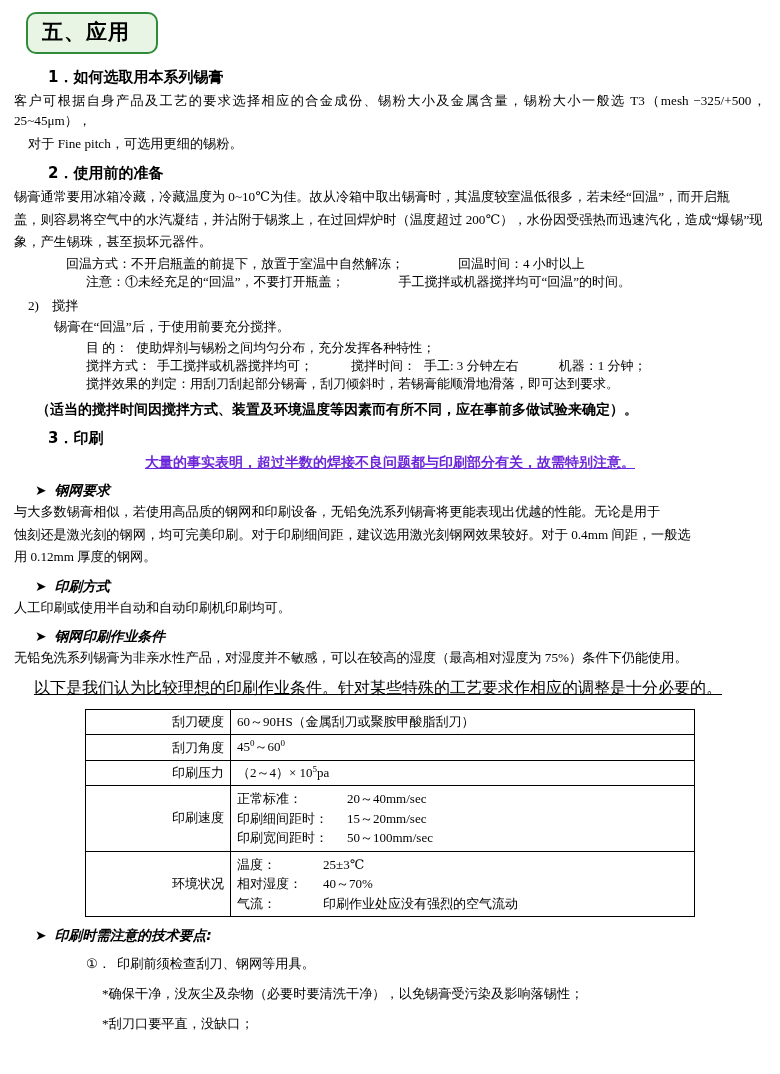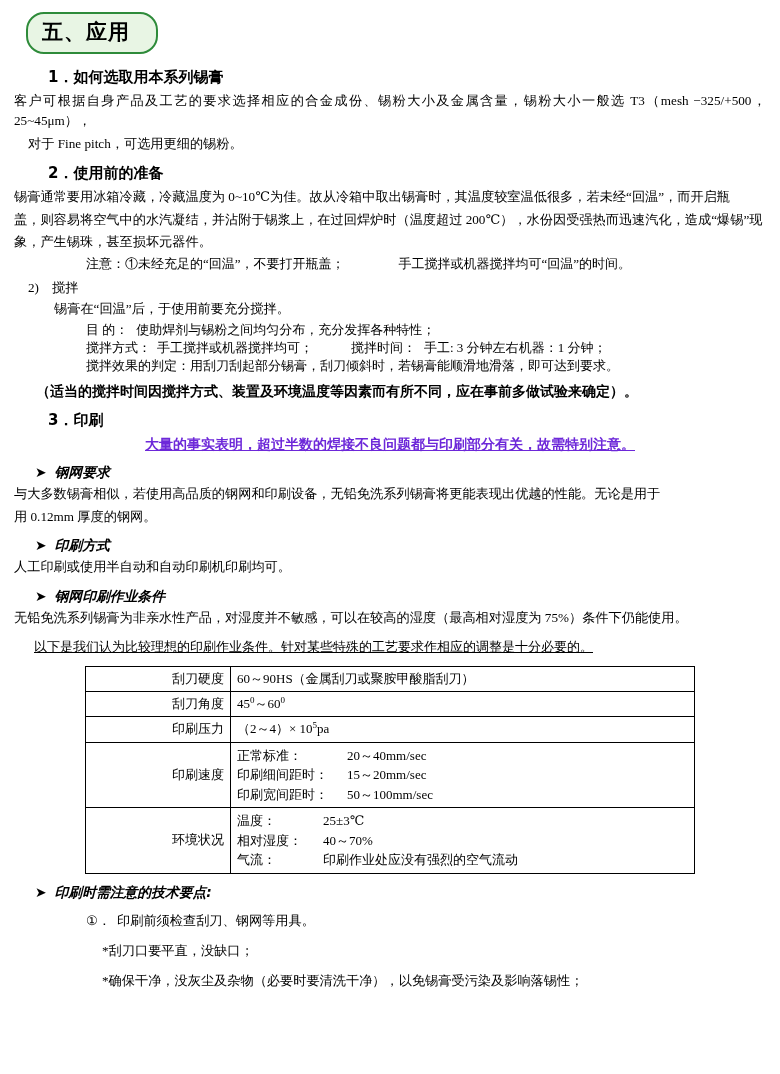--- a/index.html
+++ b/index.html
@@ -18,21 +18,21 @@
   }
   .page {
     padding: 8px 14px 0 14px;
     box-sizing: border-box;
     width: 780px;
   }
   
   .banner {
     display: inline-block;
     border: 2px solid #2e8b3a;
-    border-radius: 18px;
+    border-radius: 10px;
     background: #e8f5e4;
     padding: 4px 26px 6px 14px;
     margin: 4px 0 4px 12px;
   }
   .banner-text {
     font-family: "DejaVu Sans", sans-serif;
     font-weight: bold;
     font-size: 21px;
     letter-spacing: 1px;
   }
@@ -83,21 +83,21 @@
   }
   .bold-paren {
     font-weight: bold;
     font-size: 14px;
     margin: 8px 0 6px 22px;
     font-family: "DejaVu Sans", sans-serif;
   }
   .underline-para {
     margin: 10px 0 8px 20px;
     text-decoration: underline;
-    font-size: 13px;
+    font-size: 16px;
   }
   .rowflex {
     display: flex;
     flex-wrap: wrap;
   }
   .gap-lg { margin-left: 54px; }
   table.specs {
     border-collapse: collapse;
     margin: 10px auto 6px auto;
     width: 610px;
@@ -130,54 +130,59 @@
   <h2 class="sec">1．如何选取用本系列锡膏</h2>
   <p class="body indent1">客户可根据自身产品及工艺的要求选择相应的合金成份、锡粉大小及金属含量，锡粉大小一般选 T3（mesh −325/+500，25~45μm），</p>
   <p class="body" style="margin-left:14px">对于 Fine pitch，可选用更细的锡粉。</p>
 
   
   <h2 class="sec">2．使用前的准备</h2>
 
   <p class="body indent2">锡膏通常要用冰箱冷藏，冷藏温度为 0~10℃为佳。故从冷箱中取出锡膏时，其温度较室温低很多，若未经“回温”，而开启瓶</p>
   <p class="body indent1">盖，则容易将空气中的水汽凝结，并沾附于锡浆上，在过回焊炉时（温度超过 200℃），水份因受强热而迅速汽化，造成“爆锡”现</p>
   <p class="body indent1">象，产生锡珠，甚至损坏元器件。</p>
+  <div class="rowflex indent2">
+    <span>回温方式：不开启瓶盖的前提下，放置于室温中自然解冻；</span>
+    <span class="gap-lg">回温时间：4 小时以上</span>
+  </div>
   <div class="rowflex indent3">
     <span>注意：①未经充足的“回温”，不要打开瓶盖；</span>
     <span class="gap-lg">手工搅拌或机器搅拌均可“回温”的时间。</span>
   </div>
 
   <div class="numitem">
     <span class="num">2)</span><span>搅拌</span>
   </div>
   <p class="body indent2" style="margin-left:40px">锡膏在“回温”后，于使用前要充分搅拌。</p>
   <div class="rowflex" style="margin-left:72px">
     <span>目    的：</span>
     <span style="margin-left:8px">使助焊剂与锡粉之间均匀分布，充分发挥各种特性；</span>
   </div>
   <div class="rowflex" style="margin-left:72px">
     <span>搅拌方式：</span>
     <span style="margin-left:6px">手工搅拌或机器搅拌均可；</span>
     <span style="margin-left:38px">搅拌时间：</span>
     <span style="margin-left:8px">手工: 3 分钟左右</span>
-    <span style="">机器：1 分钟；</span>
+    <span style="margin-left:40px">机器：1 分钟；</span>
   </div>
   <div class="rowflex" style="margin-left:72px">
     <span>搅拌效果的判定：</span>
     <span>用刮刀刮起部分锡膏，刮刀倾斜时，若锡膏能顺滑地滑落，即可达到要求。</span>
   </div>
   <div class="bold-paren">（适当的搅拌时间因搅拌方式、装置及环境温度等因素而有所不同，应在事前多做试验来确定）。</div>
 
   
   <h2 class="sec">3．印刷</h2>
   <div class="highlight-line">大量的事实表明，超过半数的焊接不良问题都与印刷部分有关，故需特别注意。</div>
 
   <div class="bullet-head">
     <span class="arrow">➤</span><span>钢网要求</span>
   </div>
   <p class="body indent2">与大多数锡膏相似，若使用高品质的钢网和印刷设备，无铅免洗系列锡膏将更能表现出优越的性能。无论是用于</p>
+  <p class="body indent1">蚀刻还是激光刻的钢网，均可完美印刷。对于印刷细间距，建议选用激光刻钢网效果较好。对于 0.4mm 间距，一般选</p>
   <p class="body indent1">用 0.12mm 厚度的钢网。</p>
 
   <div class="bullet-head">
     <span class="arrow">➤</span><span>印刷方式</span>
   </div>
   <p class="body indent2">人工印刷或使用半自动和自动印刷机印刷均可。</p>
 
   <div class="bullet-head">
     <span class="arrow">➤</span><span>钢网印刷作业条件</span>
   </div>
@@ -216,16 +221,16 @@
     </tr>
   </tbody>
     </table>
 
   <div class="bullet-head">
     <span class="arrow">➤</span><span>印刷时需注意的技术要点:</span>
   </div>
   <div class="note-line">
     <span>①．</span><span style="margin-left:6px">印刷前须检查刮刀、钢网等用具。</span>
   </div>
+  <div class="note-sub">*确保干净，没灰尘及杂物（必要时要清洗干净），以免锡膏受污染及影响落锡性；</div>
   <div class="note-sub">*刮刀口要平直，没缺口；</div>
-  <div class="note-sub">*确保干净，没灰尘及杂物（必要时要清洗干净），以免锡膏受污染及影响落锡性；</div>
 
 </div>
 
 </body></html>

